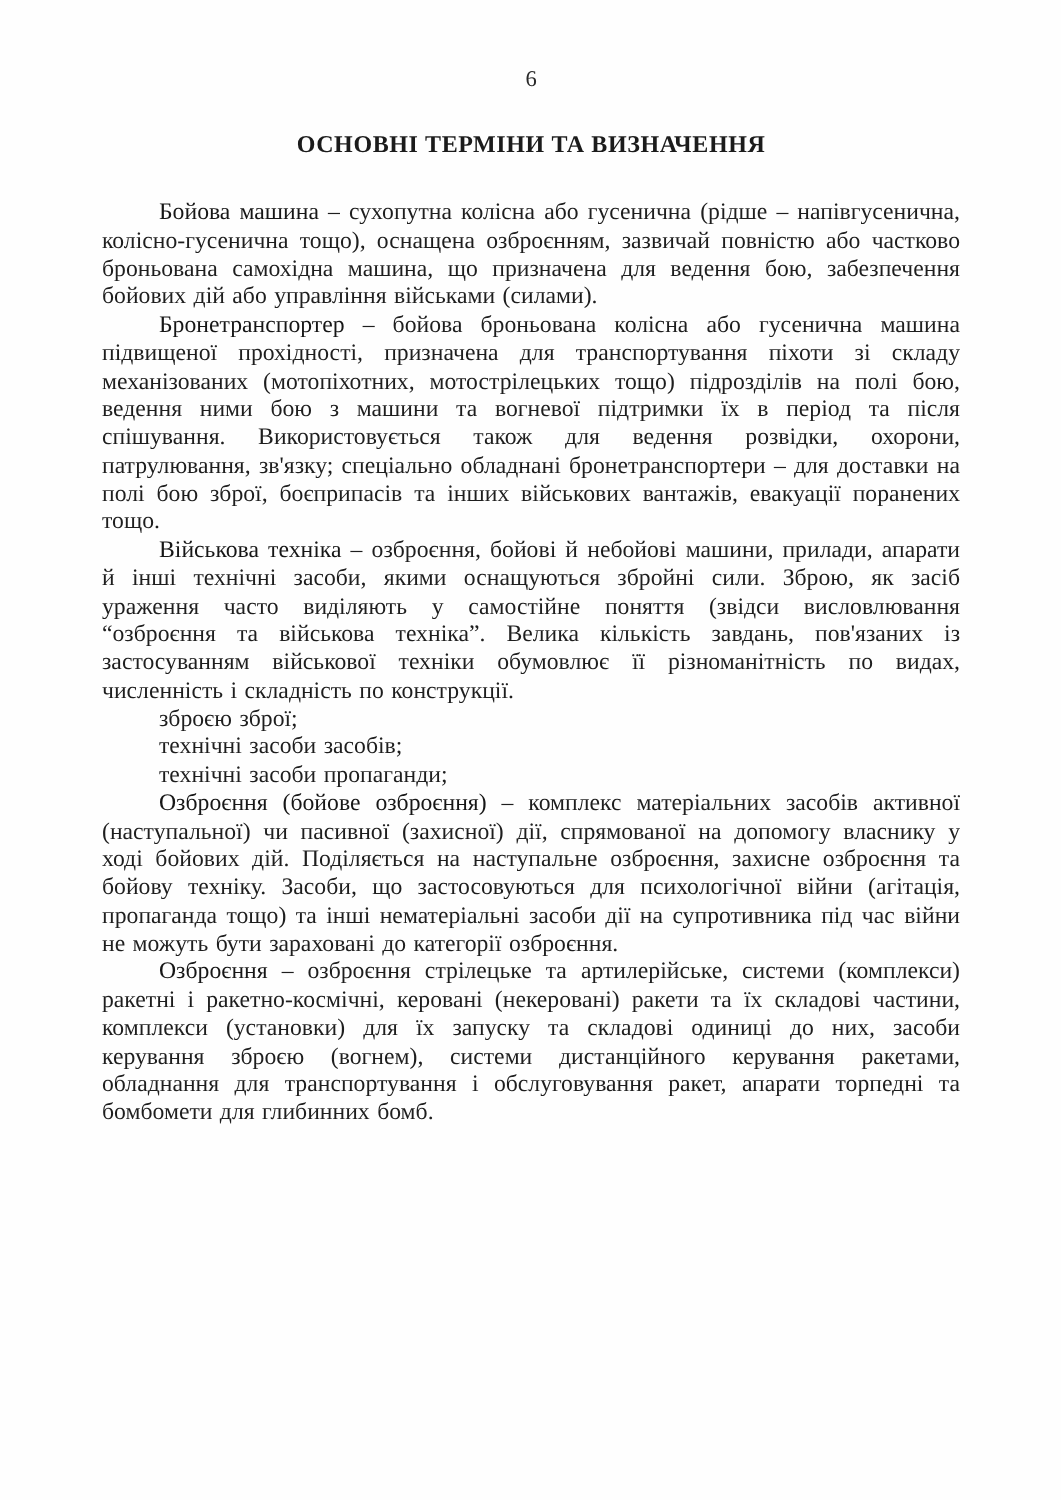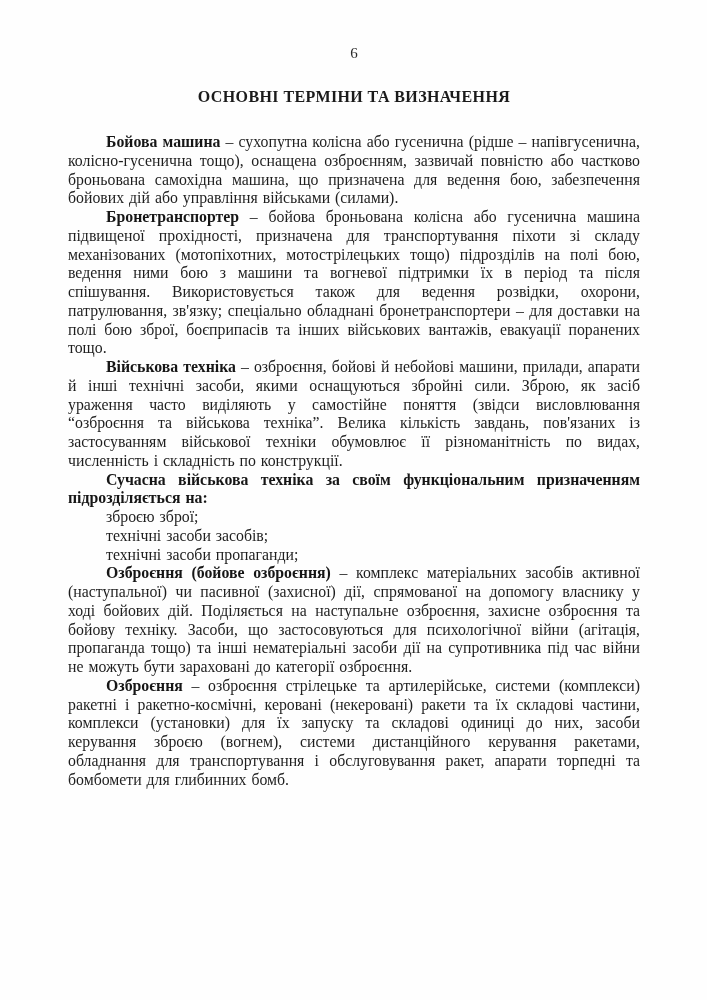--- a/index.html
+++ b/index.html
@@ -42,42 +42,41 @@
     font-size: 15.8px;
     line-height: 18.75px;
     text-align: justify;
     text-indent: 38px;
     word-spacing: 1px;
   }
   .body-text p.para-bold {
     font-weight: bold;
   }
   .body-text b {
-    font-weight: bold;
+    font-weight: normal;
     color: #161616;
   }
 </style>
 </head>
 <body>
 
 <div class="page">
 
   <div class="page-number">6</div>
 
   <h1 class="doc-title">ОСНОВНІ ТЕРМІНИ ТА ВИЗНАЧЕННЯ</h1>
 
   <div class="body-text">
 
     <p><b>Бойова машина</b><span> – сухопутна колісна або гусенична (рідше – напівгусенична, колісно-гусенична тощо), оснащена озброєнням, зазвичай повністю або частково броньована самохідна машина, що призначена для ведення бою, забезпечення бойових дій або управління військами (силами).</span></p>
 
     <p><b>Бронетранспортер</b><span> – бойова броньована колісна або гусенична машина підвищеної прохідності, призначена для транспортування піхоти зі складу механізованих (мотопіхотних, мотострілецьких тощо) підрозділів на полі бою, ведення ними бою з машини та вогневої підтримки їх в період та після спішування. Використовується також для ведення розвідки, охорони, патрулювання, зв'язку; спеціально обладнані бронетранспортери – для доставки на полі бою зброї, боєприпасів та інших військових вантажів, евакуації поранених тощо.</span></p>
 
     <p><b>Військова техніка</b><span> – озброєння, бойові й небойові машини, прилади, апарати й інші технічні засоби, якими оснащуються збройні сили. Зброю, як засіб ураження часто виділяють у самостійне поняття (звідси висловлювання “озброєння та військова техніка”. Велика кількість завдань, пов'язаних із застосуванням військової техніки обумовлює її різноманітність по видах, численність і складність по конструкції.</span></p>
 
-    <p class="para-bold"><b>Сучасна військова техніка за своїм функціональним призначенням підрозділяється на:</b><span></span></p>
 
 
     <p><b></b><span>зброєю зброї;</span></p>
 
 
     <p><b></b><span>технічні засоби засобів;</span></p>
 
     <p><b></b><span>технічні засоби пропаганди;</span></p>
 
 

